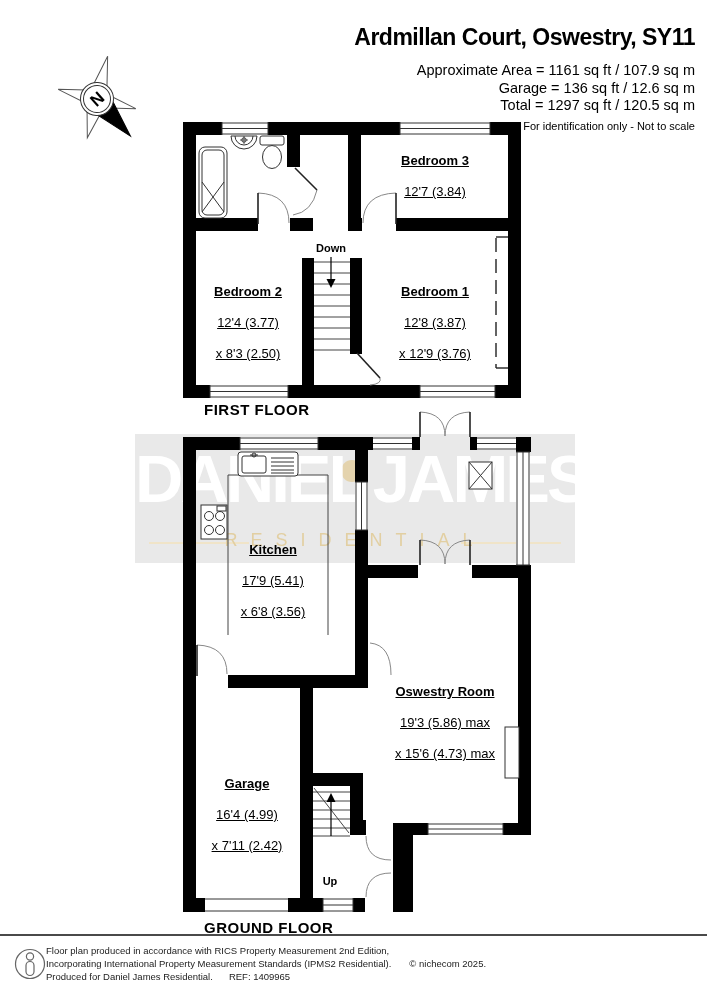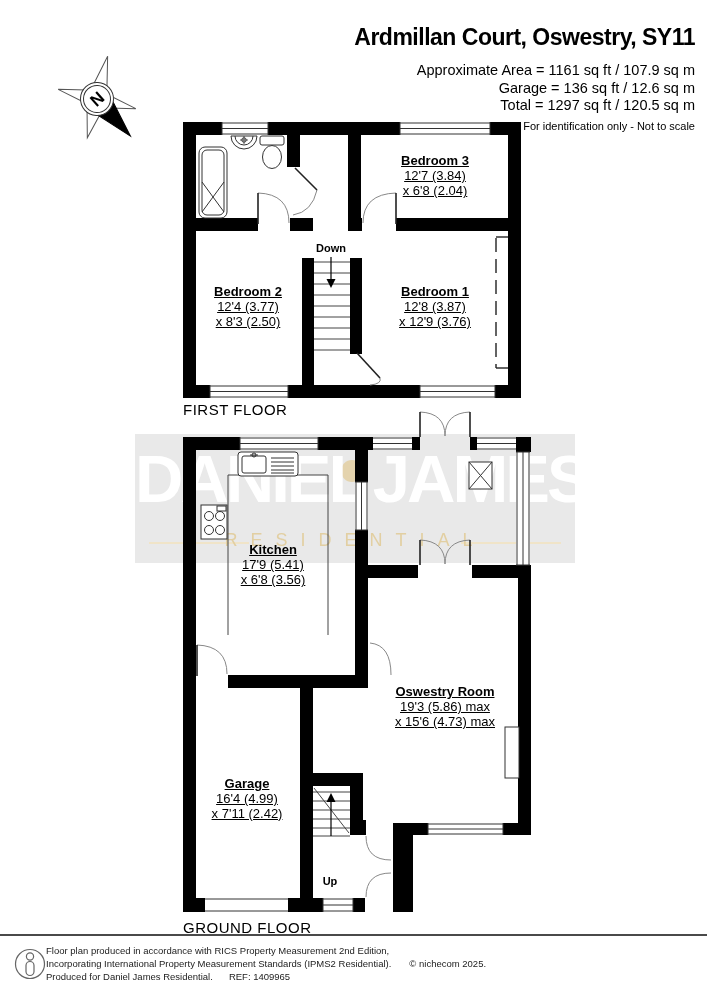--- a/index.html
+++ b/index.html
@@ -20,22 +20,22 @@
   .wm-sub{position:absolute;left:0;top:96px;width:440px;text-align:center;font-size:18px;
           letter-spacing:13px;color:rgba(226,206,158,0.95);}
   .wm-line{position:absolute;top:108px;height:2px;width:100px;background:rgba(240,228,198,0.95);}
   .wm-line.l{left:14px;} .wm-line.r{right:14px;}
   
   #plan{position:absolute;left:0;top:0;}
   
   .room-label{position:absolute;transform:translateX(-50%);text-align:center;
               font-size:13px;line-height:15px;white-space:nowrap;text-decoration:underline;}
   .room-label .nm{font-weight:bold;display:block;}
-  .room-label .dim{display:block;}
-  .floor-label{position:absolute;font-size:15px;font-weight:normal;letter-spacing:0.5px;}
+  .room-label .dim{display:block;margin-top:16px;}
+  .floor-label{position:absolute;font-size:15px;font-weight:bold;letter-spacing:0.5px;margin-left:21px;}
   .stair-label{position:absolute;transform:translateX(-50%);font-size:11px;font-weight:bold;}
   
   .divider{position:absolute;left:0;top:934px;width:707px;height:2px;background:#4a4a4a;}
   .footer{position:absolute;left:46px;top:944px;width:650px;font-size:9.5px;line-height:13px;color:#222;}
   .footer .cpy{margin-left:18px;}
   .footer .ref{margin-left:16px;}
   .person-badge{position:absolute;left:13px;top:946px;}
 </style>
 </head>
 <body>

